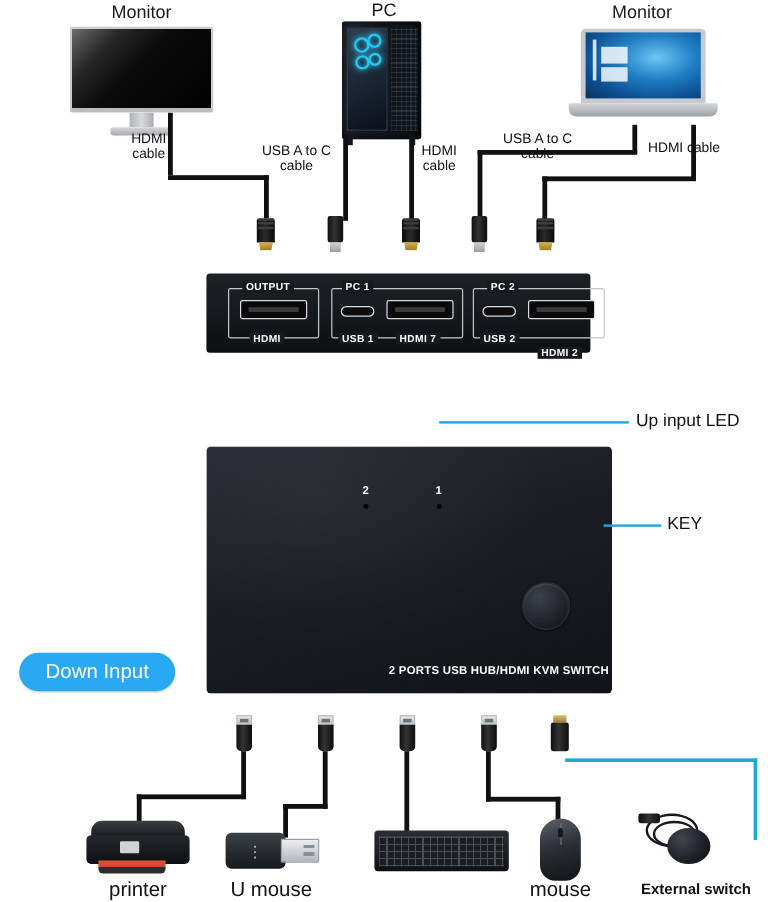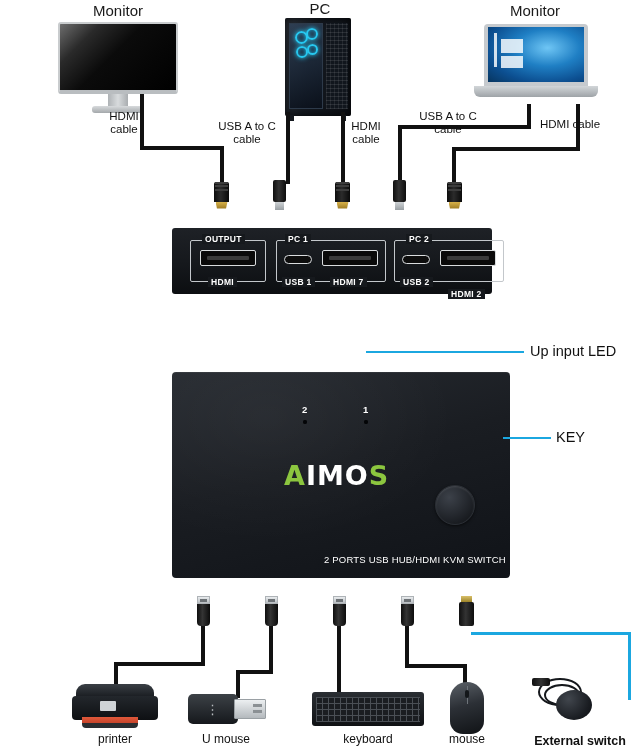--- a/index.html
+++ b/index.html
@@ -7,21 +7,21 @@
     width:640px; height:752px; background:#ffffff;
     font-family:"Liberation Sans", sans-serif;
     position:relative; overflow:hidden;
   }
   .stage { position:absolute; inset:0; }
   .abs { position:absolute; }
 
   
   .dev-label { font-size:15px; color:#1a1a1a; text-align:center; white-space:nowrap; }
   .cable-label { font-size:11.5px; color:#111; text-align:center; line-height:1.15; white-space:pre-line; }
-  .periph-label { font-size:12px; color:#111; text-align:center; white-space:nowrap; }
+  .periph-label { font-size:17px; color:#111; text-align:center; white-space:nowrap; }
   .periph-label.small { font-size:12.5px; font-weight:bold; }
   .callout-label { font-size:14.5px; color:#111; white-space:nowrap; }
 
   
   .pill {
     border-radius:999px; background:#29a9f4;
     color:#fff; font-size:17px; display:flex;
     align-items:center; justify-content:center;
     box-shadow:0 1px 2px rgba(0,0,0,.18);
   }
@@ -92,21 +92,21 @@
   .led-num { position:absolute; color:#fff; font-size:9.5px; font-weight:bold; }
   .led-dot { position:absolute; width:4px; height:4px; border-radius:50%; background:#05070a; box-shadow:inset 0 0 2px #000; }
   .logo { position:absolute; font-size:27px; font-weight:bold; letter-spacing:1px; font-family:"DejaVu Sans", sans-serif; }
   .logo .g { color:#8cc63f; }
   .logo .w { color:#ffffff; }
   .key-btn {
     position:absolute; width:40px; height:40px; border-radius:50%;
     background:radial-gradient(circle at 35% 30%,#3c4149,#1b1e23 70%,#0c0e11);
     border:1px solid #2b2f35; box-shadow:inset 0 1px 2px rgba(255,255,255,.12), 0 1px 3px rgba(0,0,0,.6);
   }
-  .kvm-caption { position:absolute; color:#fff; font-size:9.5px; font-weight:normal; letter-spacing:.2px; white-space:nowrap; }
+  .kvm-caption { position:absolute; color:#fff; font-size:9.5px; font-weight:bold; letter-spacing:.2px; white-space:nowrap; }
 
   
   .hdmi-plug { position:absolute; width:15px; }
   .hdmi-plug .body { height:20px; background:linear-gradient(90deg,#0d0d0d,#2b2b2b 45%,#0a0a0a); border-radius:2px 2px 0 0; }
   .hdmi-plug .rib { height:2px; background:#3d3d3d; margin:1.5px 1px; }
   .hdmi-plug .gold { height:7px; background:linear-gradient(180deg,#d8b24a,#9c7a22); margin:0 1.5px; clip-path:polygon(0 0,100% 0,88% 100%,12% 100%); }
   .usbc-plug { position:absolute; width:13px; }
   .usbc-plug .body { height:22px; background:linear-gradient(90deg,#101010,#333 45%,#0d0d0d); border-radius:2px; }
   .usbc-plug .tip { height:8px; background:linear-gradient(180deg,#cfd3d6,#9aa0a4); margin:0 2px; }
   .usba-plug { position:absolute; width:13px; }
@@ -278,33 +278,33 @@
     <div class="hdmi-port" style="left:268px; top:22px; width:56px; height:16px;"></div>
   </div>
 
   <div class="abs kvm-main" style="left:172px; top:306px; width:338px; height:206px;">
 
     <div class="led-num" style="left:130px; top:32px;">2</div>
     <div class="led-dot" style="left:131px; top:48px;"></div>
     <div class="led-num" style="left:191px; top:32px;">1</div>
     <div class="led-dot" style="left:192px; top:48px;"></div>
 
-    <div class="logo" style="left:112px; top:88px;"><span class="g">A</span><span class="w">IMO</span><span class="g">S</span></div>
 
     <div class="key-btn" style="left:263px; top:113px;"></div>
 
     <div class="kvm-caption" style="left:152px; top:182px;">2 PORTS USB HUB/HDMI KVM SWITCH</div>
   </div>
 
   <div class="abs wire-blue" style="left:366px; top:351px; width:158px; height:2px;"></div>
   <div class="abs callout-label" style="left:530px; top:343px;">Up input LED</div>
 
   <div class="abs wire-blue" style="left:503px; top:437px; width:48px; height:2px;"></div>
   <div class="abs callout-label" style="left:556px; top:429px;">KEY</div>
 
+  <div class="abs pill" style="left:16px; top:544px; width:130px; height:32px;">Down Input</div>
 
   <div class="usba-plug" style="left:197px; top:596px;">
     <div class="tip"></div>
       <div class="body"></div>
   </div>
   <div class="usba-plug" style="left:265px; top:596px;">
     <div class="tip"></div>
       <div class="body"></div>
   </div>
   <div class="usba-plug" style="left:333px; top:596px;">
@@ -355,21 +355,20 @@
     </div>
   </div>
   <div class="abs periph-label" style="left:170px; top:732px; width:112px;">U mouse</div>
 
   <div class="abs" style="left:312px; top:692px;">
     <div class="keyboard">
       <div class="kb-body"></div>
       <div class="kb-keys"></div>
     </div>
   </div>
-  <div class="abs periph-label" style="left:300px; top:732px; width:136px;">keyboard</div>
 
   <div class="abs" style="left:450px; top:682px;">
     <div class="mouse">
       <div class="ms-body"></div>
       <div class="ms-split"></div>
       <div class="ms-wheel"></div>
     </div>
   </div>
   <div class="abs periph-label" style="left:424px; top:732px; width:86px;">mouse</div>
 

